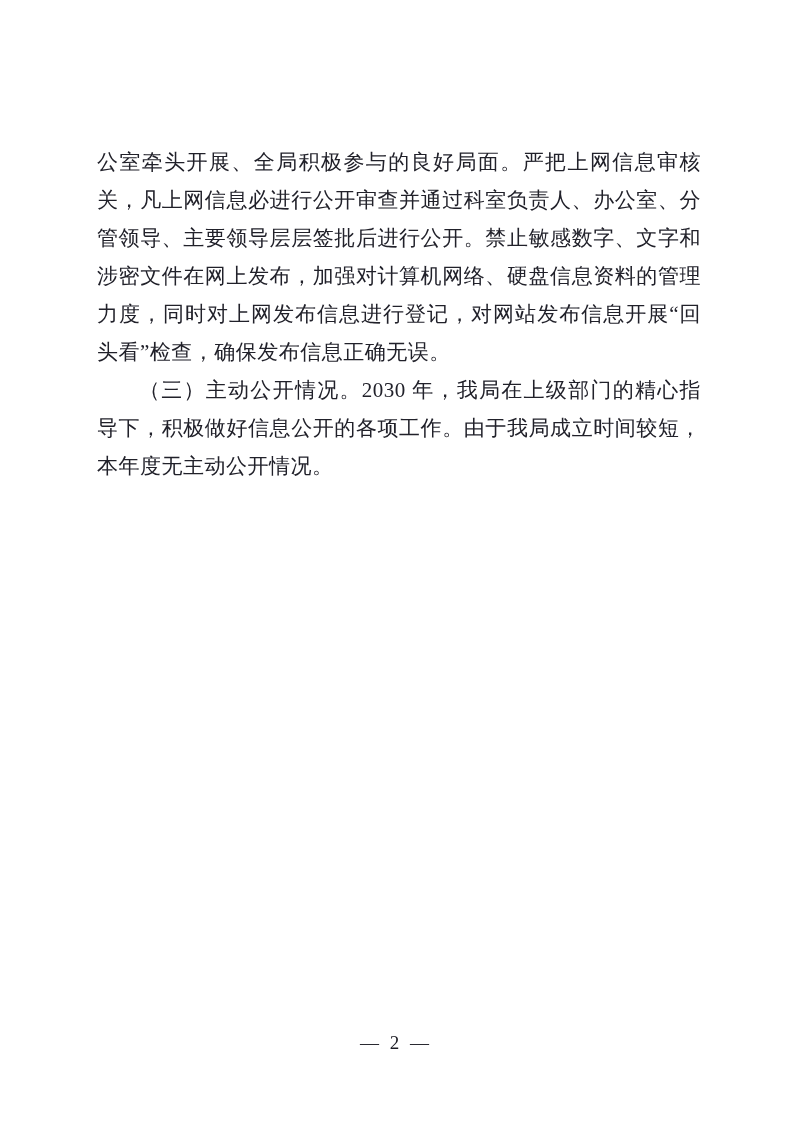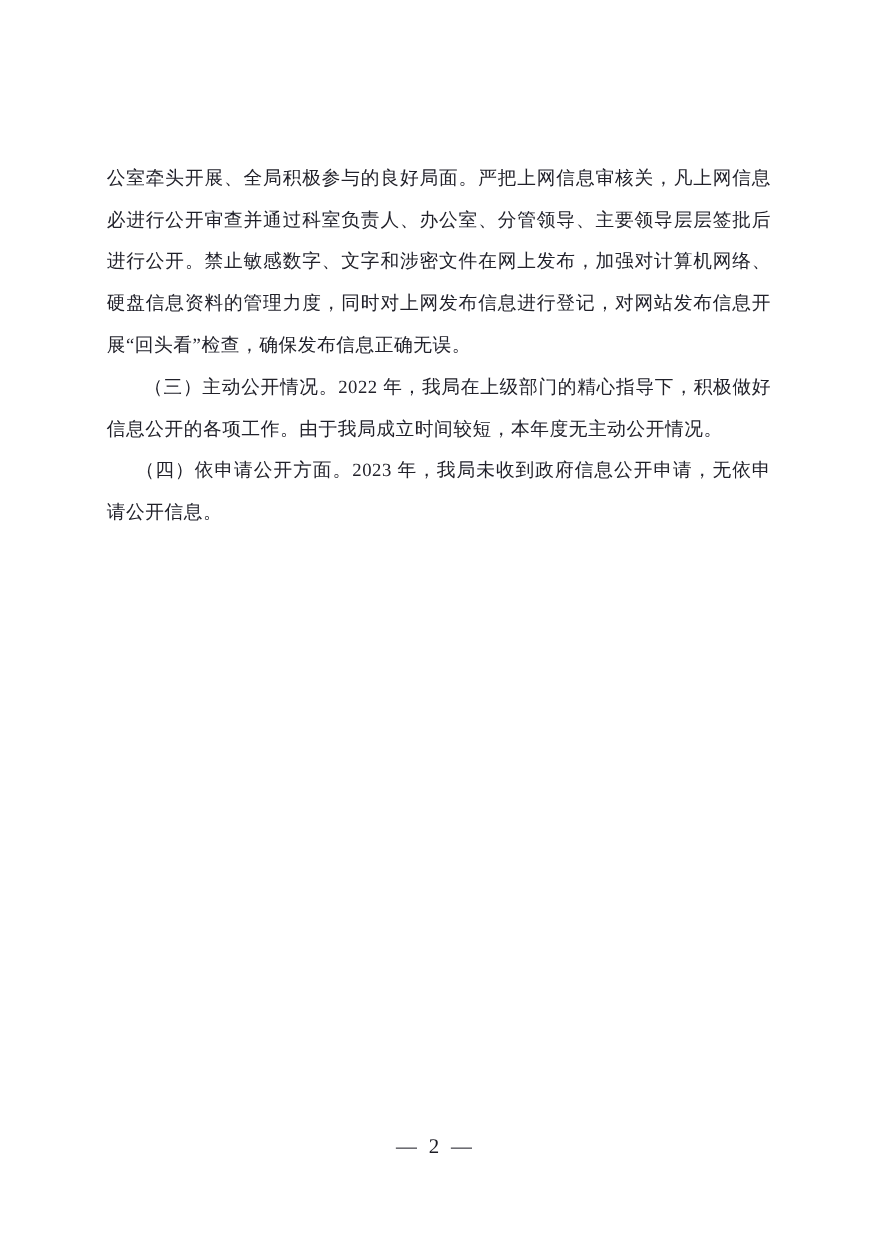--- a/index.html
+++ b/index.html
@@ -17,21 +17,21 @@
     overflow: hidden;
   }
   .content {
     position: absolute;
     left: 97px;
     top: 143px;
     width: 604px;
   }
   .para {
     margin: 0;
-    font-size: 17px;
+    font-size: 21px;
     line-height: 38px;
     text-align: justify;
     letter-spacing: 0.5px;
     word-break: break-all;
   }
   .indent-2 { text-indent: 2em; }
   .indent-15 { text-indent: 1.55em; }
   .footer {
     position: absolute;
     left: 0;
@@ -43,21 +43,20 @@
     color: #1c1c24;
   }
 </style>
 </head>
 <body>
 
 <div class="page">
 
   <main class="content">
     <p class="para">公室牵头开展、全局积极参与的良好局面。严把上网信息审核关，凡上网信息必进行公开审查并通过科室负责人、办公室、分管领导、主要领导层层签批后进行公开。禁止敏感数字、文字和涉密文件在网上发布，加强对计算机网络、硬盘信息资料的管理力度，同时对上网发布信息进行登记，对网站发布信息开展“回头看”检查，确保发布信息正确无误。</p>
-    <p class="para indent-2">（三）主动公开情况。2022 年，我局在上级部门的精心指导下，积极做好信息公开的各项工作。由于我局成立时间较短，本年度无主动公开情况。</p>
-    <p class="para indent-15">（四）依申请公开方面。2023 年，我局未收到政府信息公开申请，无依申请公开信息。</p>
+    <p class="para indent-2">（三）主动公开情况。2030 年，我局在上级部门的精心指导下，积极做好信息公开的各项工作。由于我局成立时间较短，本年度无主动公开情况。</p>
   </main>
 
   <footer class="footer">
     <span>— 2 —</span>
   </footer>
 
 </div>
 
 </body></html>

